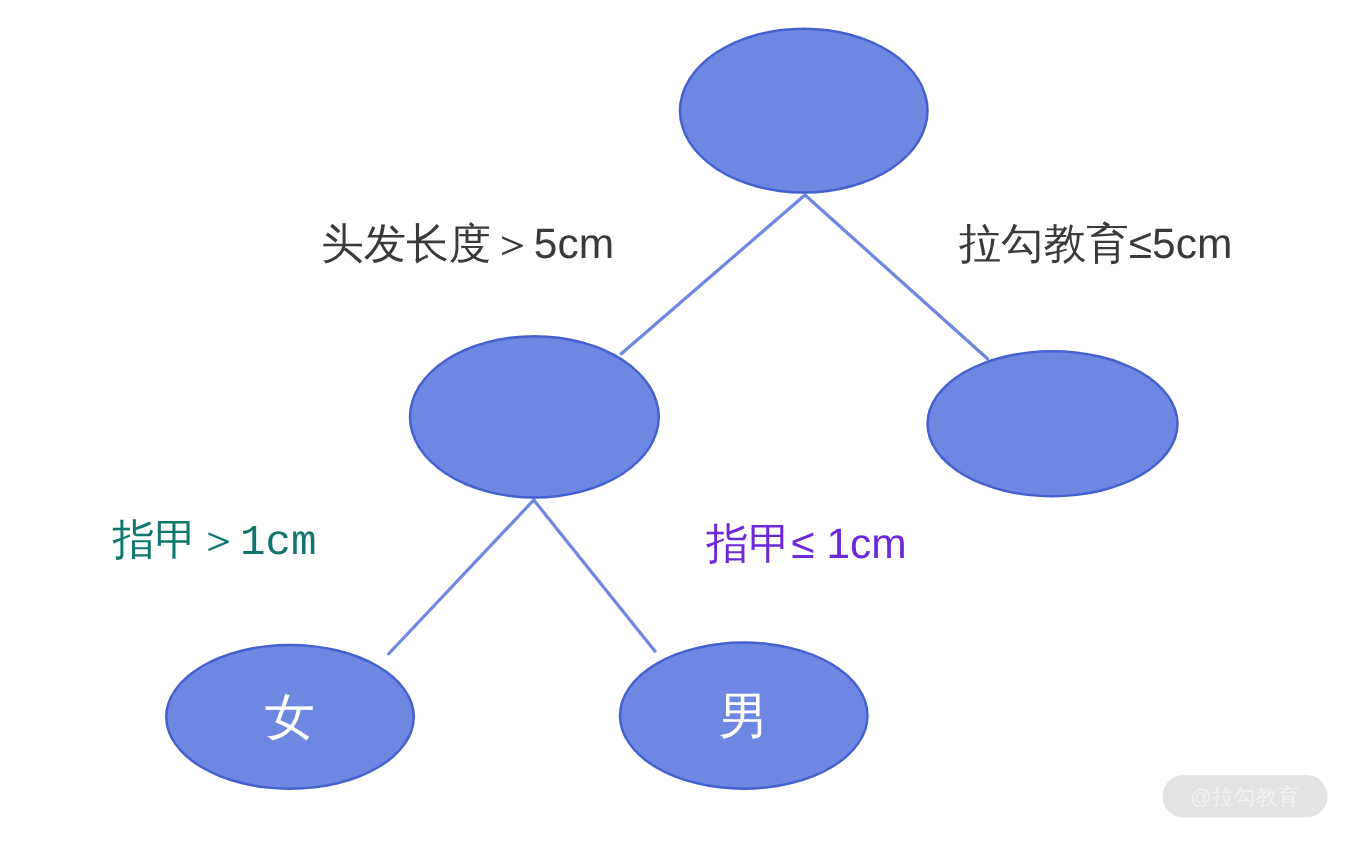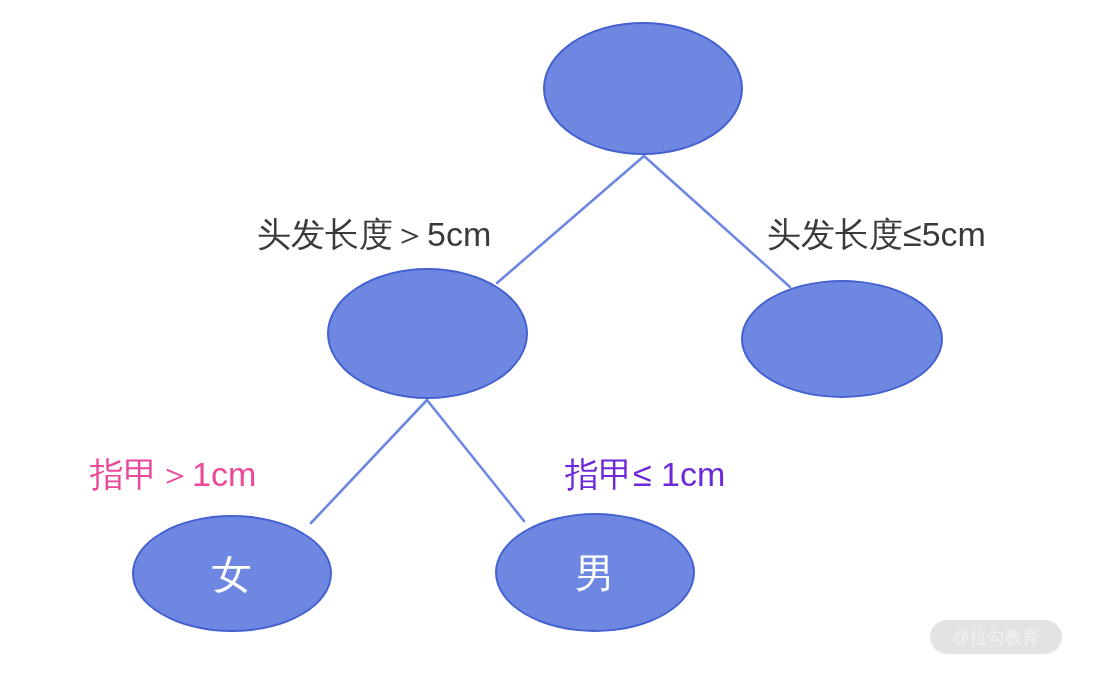--- a/index.html
+++ b/index.html
@@ -41,21 +41,20 @@
     line-height: 1;
     letter-spacing: 0.5px;
   }
   .edge-label {
     position: absolute;
     color: #3a3a3a;
     font-size: 34px;
     line-height: 1;
     white-space: nowrap;
     z-index: 3;
-    margin-top: 39px;
   }
   #watermark {
     position: absolute;
     left: 930px;
     top: 620px;
     width: 132px;
     height: 34px;
     border-radius: 17px;
     background: #e3e3e3;
     display: flex;
@@ -95,22 +94,22 @@
       <div class="node" style="left: 132px; top: 515px; width: 200px; height: 117px; background: rgb(110, 136, 226); border-color: rgb(69, 96, 207);">
         <span class="node-label" style="color: rgb(255, 255, 255);">女</span>
       </div>
       <div class="node" style="left: 495px; top: 513px; width: 200px; height: 119px; background: rgb(110, 136, 226); border-color: rgb(69, 96, 207);">
         <span class="node-label" style="color: rgb(255, 255, 255);">男</span>
       </div>
     </div>
 
   <div id="edge-labels-layer">
       <div class="edge-label" style="left: 257px; top: 178px; color: rgb(58, 58, 58);">头发长度＞5cm</div>
-      <div class="edge-label" style="left: 767px; top: 178px; color: rgb(58, 58, 58);">头发长度≤5cm</div>
-      <div class="edge-label" style="left: 90px; top: 418px; color: #ec4899;">指甲＞1cm</div>
+      <div class="edge-label" style="left: 767px; top: 178px; color: rgb(58, 58, 58);">拉勾教育≤5cm</div>
+      <div class="edge-label" style="left: 90px; top: 418px; color: #0f766e; font-family: Liberation Mono, monospace;">指甲＞1cm</div>
       <div class="edge-label" style="left: 565px; top: 418px; color: #6d28d9;">指甲≤ 1cm</div>
     </div>
 
   <div id="watermark">
     <span>@拉勾教育</span>
   </div>
 
 </div>
 
 </body></html>

